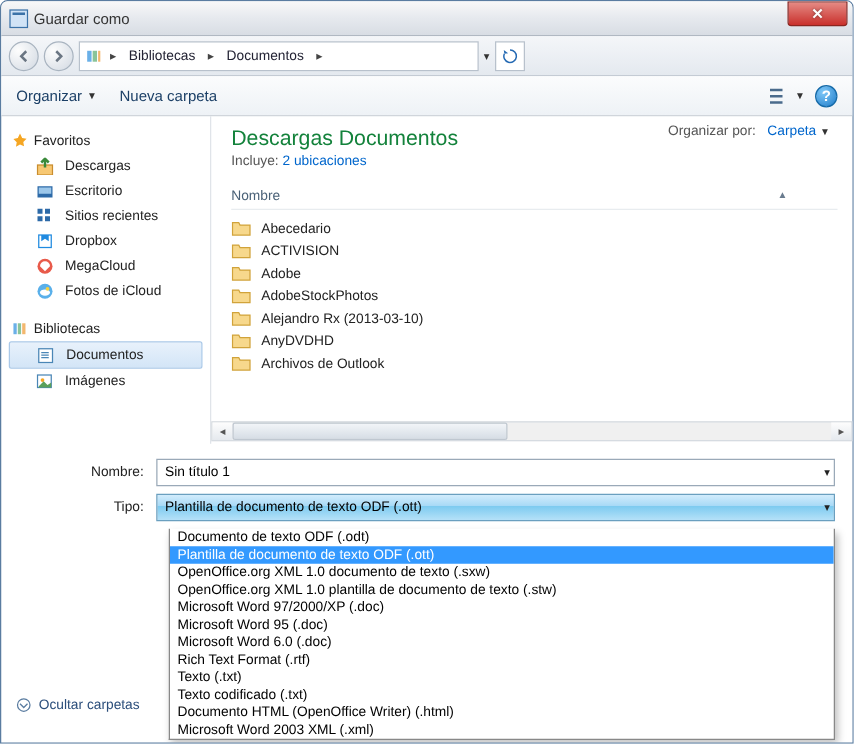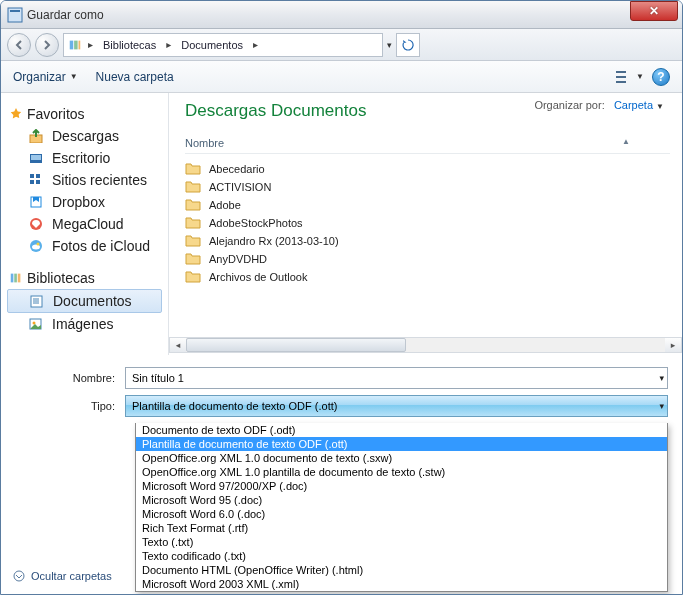--- a/index.html
+++ b/index.html
@@ -17,21 +17,21 @@
   .bc-item { padding: 2px 4px; }
   .refresh { width:24px; height:24px; border:1px solid #b8c1cc; background:#fff; display:flex; align-items:center; justify-content:center;}
   .search { flex:1; height:24px; border:1px solid #b8c1cc; background:#fff; display:flex; align-items:center; padding:0 4px;}
   .search input { border:none; outline:none; width:100%; font-size:11px; color:#999; font-style:italic;}
   .toolbar { height:32px; background: linear-gradient(to bottom,#fbfcfd,#eef2f6); border-bottom:1px solid #d0d5db; display:flex; align-items:center; padding:0 12px; gap:18px; font-size:12px; color:#1b3f66;}
   .toolbar .tb-item { display:flex; align-items:center; gap:4px; cursor:default;}
   .toolbar .tb-right { margin-left:auto; display:flex; align-items:center; gap:8px;}
   .dropdown-arrow { font-size:8px; color:#333;}
   .help-btn { width:18px; height:18px; border-radius:50%; background:radial-gradient(circle at 35% 30%,#7fc8f8,#1e7bc8); border:1px solid #156aa8; color:#fff; font-size:12px; font-weight:bold; display:flex; align-items:center; justify-content:center;}
   .body { display:flex; height: 262px; }
-  .sidebar { width:168px; border-right:1px solid #e0e4e9; padding:10px 6px 6px 6px; overflow:hidden; font-size:14px;}
+  .sidebar { width:168px; border-right:1px solid #e0e4e9; padding:10px 6px 6px 6px; overflow:hidden; font-size:11px;}
   .side-group-h { display:flex; align-items:center; gap:4px; padding: 3px 2px; color:#222; }
   .side-item { display:flex; align-items:center; gap:9px; padding:3px 4px 3px 22px; color:#222; white-space:nowrap;}
   .side-item.sel { background: linear-gradient(to bottom,#e8f1fb,#d3e5f7); border:1px solid #a9c8e8; border-radius:2px; }
   .star-ico { width:14px; height:14px; fill:#f5a623;}
   .lib-ico { width:14px; height:14px; fill:#5aa5e0; }
   .main { flex:1; padding: 8px 12px 0 16px; position:relative;}
   .main-title { color:#13823b; font-size:17px; font-weight:normal; margin:0;}
   .main-sub { font-size:11px; color:#555; margin-top:2px;}
   .main-sub a { color:#0066cc; text-decoration:none;}
   .org { position:absolute; top:6px; right:18px; font-size:11px; color:#555;}
@@ -47,21 +47,21 @@
   .hscroll .thumb { position:absolute; left:0; width:220px; height:100%; background:linear-gradient(#f2f5f8,#d6dde5); border:1px solid #bfc7d0; border-radius:2px;}
   .formarea { padding: 12px 14px 8px 14px; font-size:11px;}
   .formrow { display:flex; align-items:center; margin-bottom:6px;}
   .formrow label { width:110px; text-align:right; padding-right:10px; color:#222;}
   .formrow .field { flex:1; height:22px; border:1px solid #9aa9b8; background:#fff; display:flex; align-items:center; padding:0 6px; font-size:11px; position:relative;}
   .formrow .field.type { background: linear-gradient(to bottom,#d2ecfc 0%, #a6d9f6 45%, #7ecbf0 46%, #b5e1f8 100%); border:1px solid #6a9fbf;}
   .field .dd { position:absolute; right:3px; font-size:9px; color:#222;}
   .dropdown-list { margin-left:120px; border:1px solid #888; border-top:none; background:#fff; max-height: 188px; overflow:hidden; font-size:11px; box-shadow: 2px 3px 6px rgba(0,0,0,.25);}
   .dropdown-list .opt { padding:1px 6px; white-space:nowrap; color:#000;}
   .dropdown-list .opt.sel { background:#3399ff; color:#fff;}
-  .footer { position:absolute; bottom:12px; left:12px; display:flex; align-items:center; gap:6px; font-size:11px; color:#2a4d7a;}
+  .footer { position:absolute; bottom:24px; left:12px; display:flex; align-items:center; gap:6px; font-size:11px; color:#2a4d7a;}
   svg { display:block;}
   .mini-ico { width:14px; height:14px; }
 </style>
 </head>
 <body>
 
 <div class="window">
 
   <div class="titlebar">
     <svg class="icon" viewBox="0 0 16 16">
@@ -211,20 +211,24 @@
               <circle cx="5" cy="6" r="1.5" fill="#f5a623"></circle>
               <path d="M2 11 L6 7 L9 10 L12 8 L12 12 L2 12 Z" fill="#5aa05a"></path>
             </svg>
             <span>Imágenes</span>
           </div>
         </div>
     </div>
 
     <div class="main">
       <h2 class="main-title">Descargas Documentos</h2>
+      <div class="main-sub">
+        <span>Incluye:</span>
+        <a href="#">2 ubicaciones</a>
+      </div>
       <div class="org">
         <span>Organizar por:</span>&nbsp;&nbsp;
         <span class="link"><span>Carpeta</span> <span class="dropdown-arrow">▼</span></span>
       </div>
       <div class="cols">
         <div class="col-name">Nombre</div>
         <span style="font-size:8px;color:#6a7c8f;margin-right:40px">▲</span>
       </div>
       <div class="filelist" id="filelist">
           <div class="filerow">

